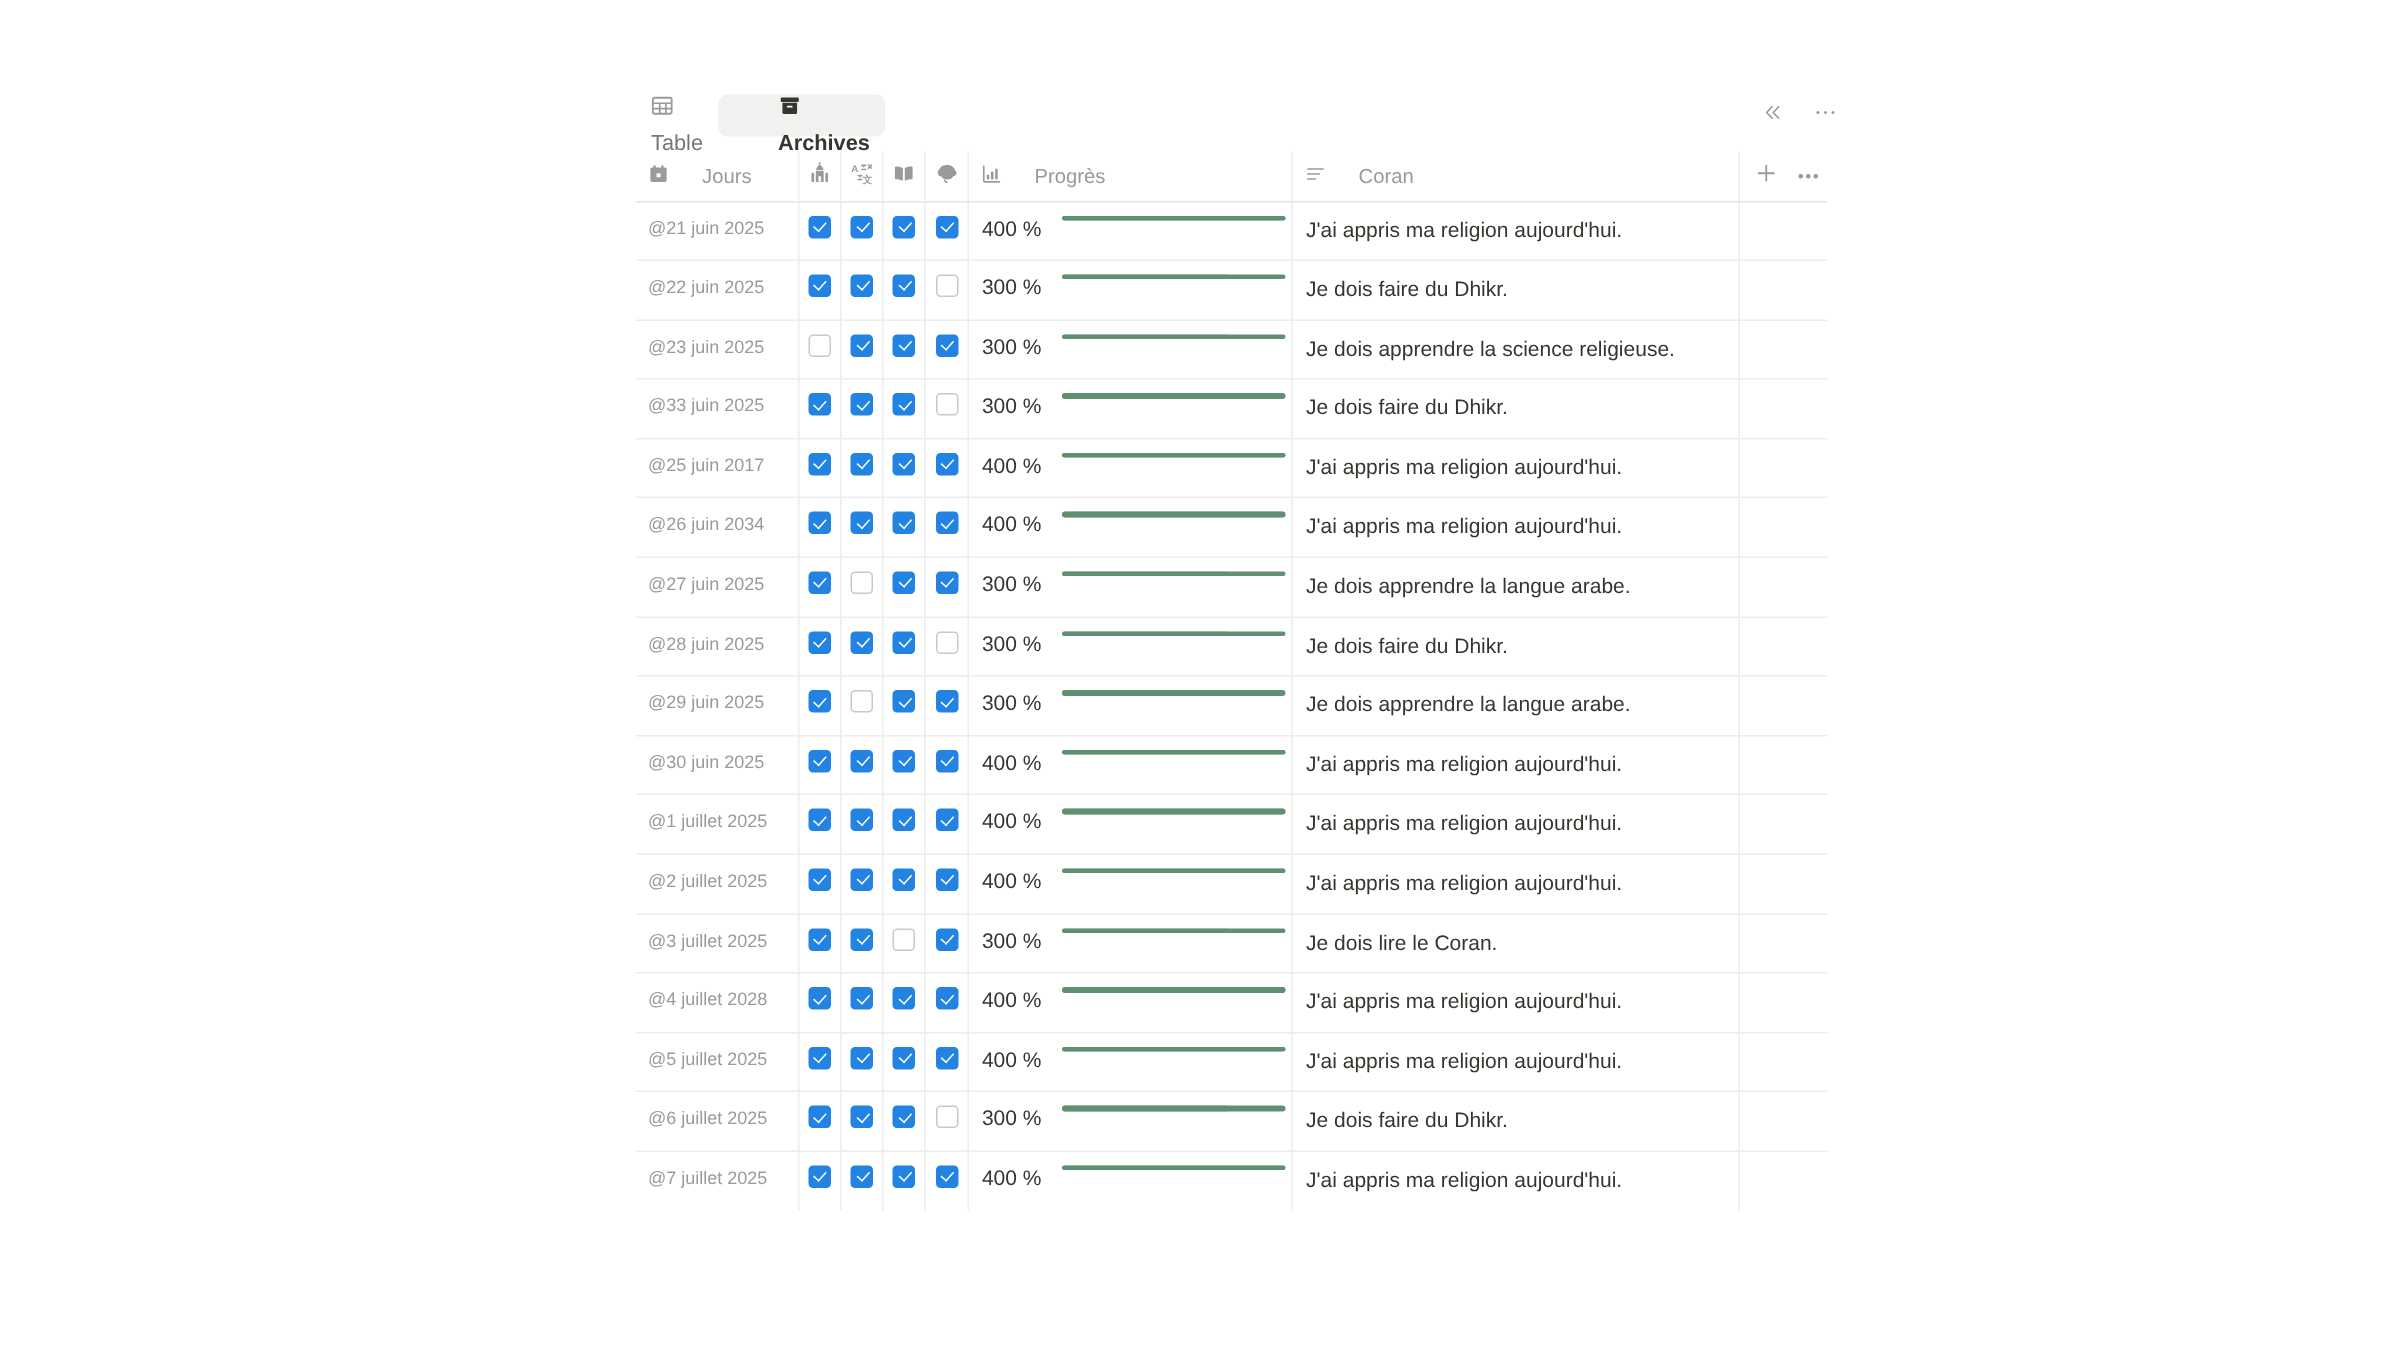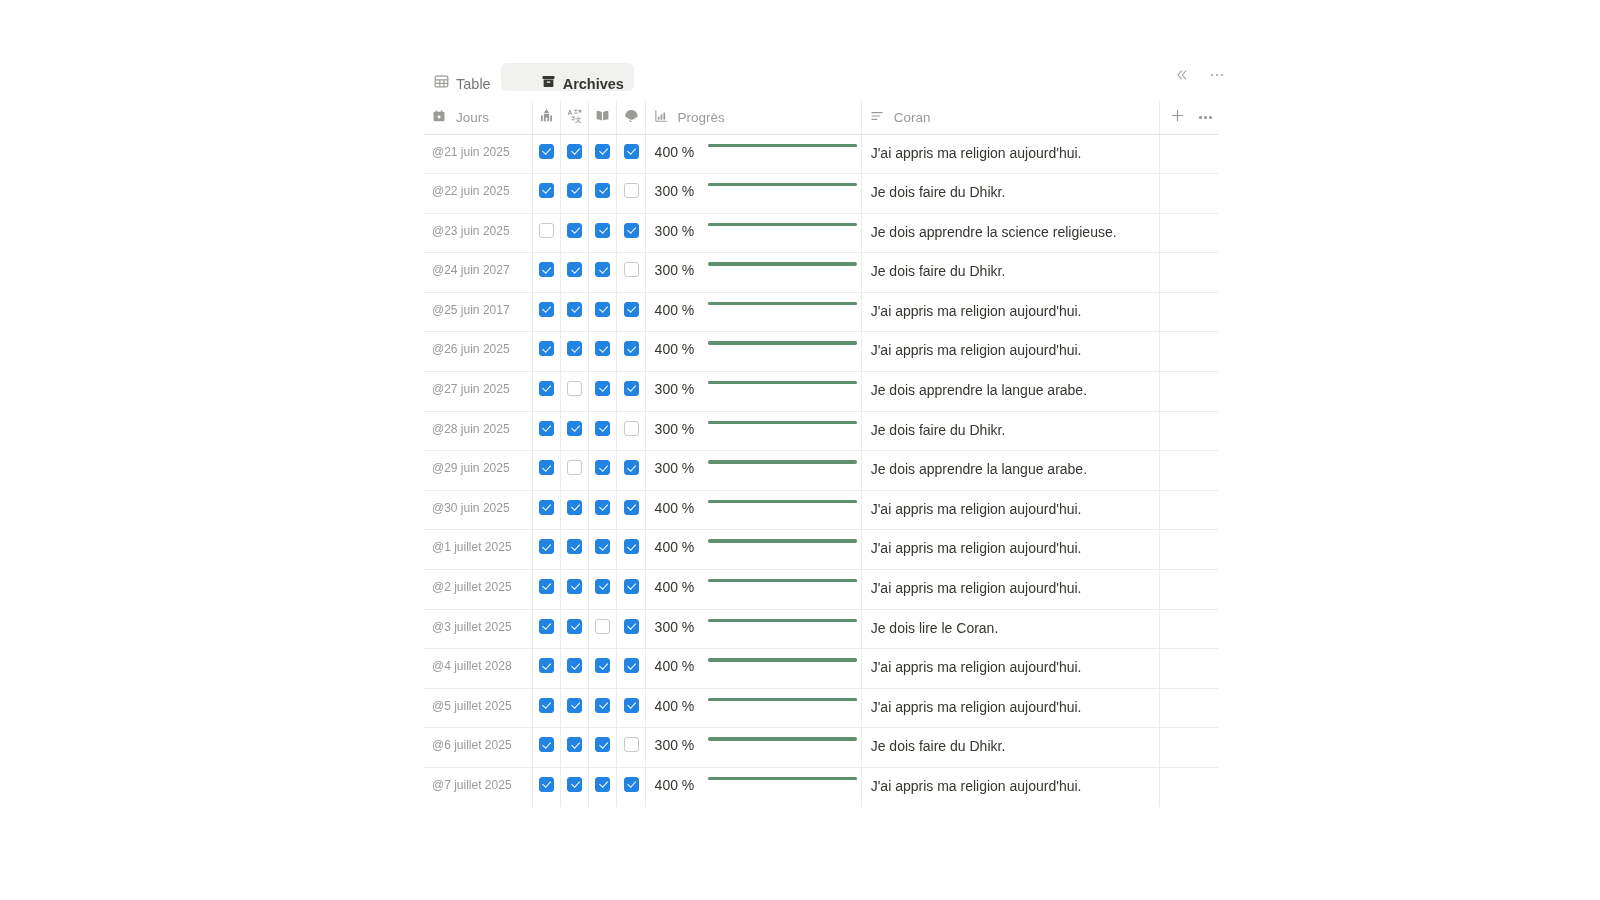--- a/index.html
+++ b/index.html
@@ -25,30 +25,31 @@
 
   
   .viewbar {
     display: flex;
     align-items: center;
     height: 34px;
     position: relative;
   }
   .view-tab {
     display: flex;
-    align-items: flex-end;
+    align-items: flex-start;
     gap: 7px;
     height: 28px;
     padding: 0 10px;
     border-radius: 6px;
     cursor: pointer;
     color: #787774;
     font-size: 14.5px;
     line-height: 1;
     user-select: none;
+    flex-direction: column;
   }
   .view-tab .vt-label { position: relative; top: 0.5px; }
   .view-tab.active {
     background: #f1f1ef;
     color: #37352f;
     font-weight: 600;
     padding-left: 40px;
   }
   .viewbar-right {
     position: absolute;
@@ -92,21 +93,21 @@
     height: 33px;
     padding: 0 8px;
     font-weight: 400;
   }
   .tbl thead th.noborder,
   .tbl tbody td.noborder { border-right: none; }
 
   .hdr {
     display: flex;
     align-items: center;
-    gap: 10px;
+    gap: 22px;
     color: #9b9a97;
     font-size: 13.5px;
     height: 100%;
   }
   .hdr .hl { position: relative; top: 0.5px; white-space: nowrap; }
   .hdr.center { justify-content: center; gap: 0; }
 
   .col-jours   { width: 108px; }
   .col-chk     { width: 28px; }
   .col-prog    { width: 215px; }
@@ -448,21 +449,21 @@
             </td>
             <td>
               <div class="cell-rappel">Je dois apprendre la science religieuse.</div>
             </td>
             <td class="noborder">
               <div class="cell cell-empty">&nbsp;</div>
             </td>
           </tr>
           <tr>
             <td>
-              <div class="cell cell-day">@24 juin 2027</div>
+              <div class="cell cell-day">@33 juin 2025</div>
             </td>
             <td>
               <div class="cell cell-chk"><span class="cb on"></span></div>
             </td>
             <td>
               <div class="cell cell-chk"><span class="cb on"></span></div>
             </td>
             <td>
               <div class="cell cell-chk"><span class="cb on"></span></div>
             </td>
@@ -510,21 +511,21 @@
             </td>
             <td>
               <div class="cell-rappel">J'ai appris ma religion aujourd'hui.</div>
             </td>
             <td class="noborder">
               <div class="cell cell-empty">&nbsp;</div>
             </td>
           </tr>
           <tr>
             <td>
-              <div class="cell cell-day">@26 juin 2025</div>
+              <div class="cell cell-day">@26 juin 2034</div>
             </td>
             <td>
               <div class="cell cell-chk"><span class="cb on"></span></div>
             </td>
             <td>
               <div class="cell cell-chk"><span class="cb on"></span></div>
             </td>
             <td>
               <div class="cell cell-chk"><span class="cb on"></span></div>
             </td>

